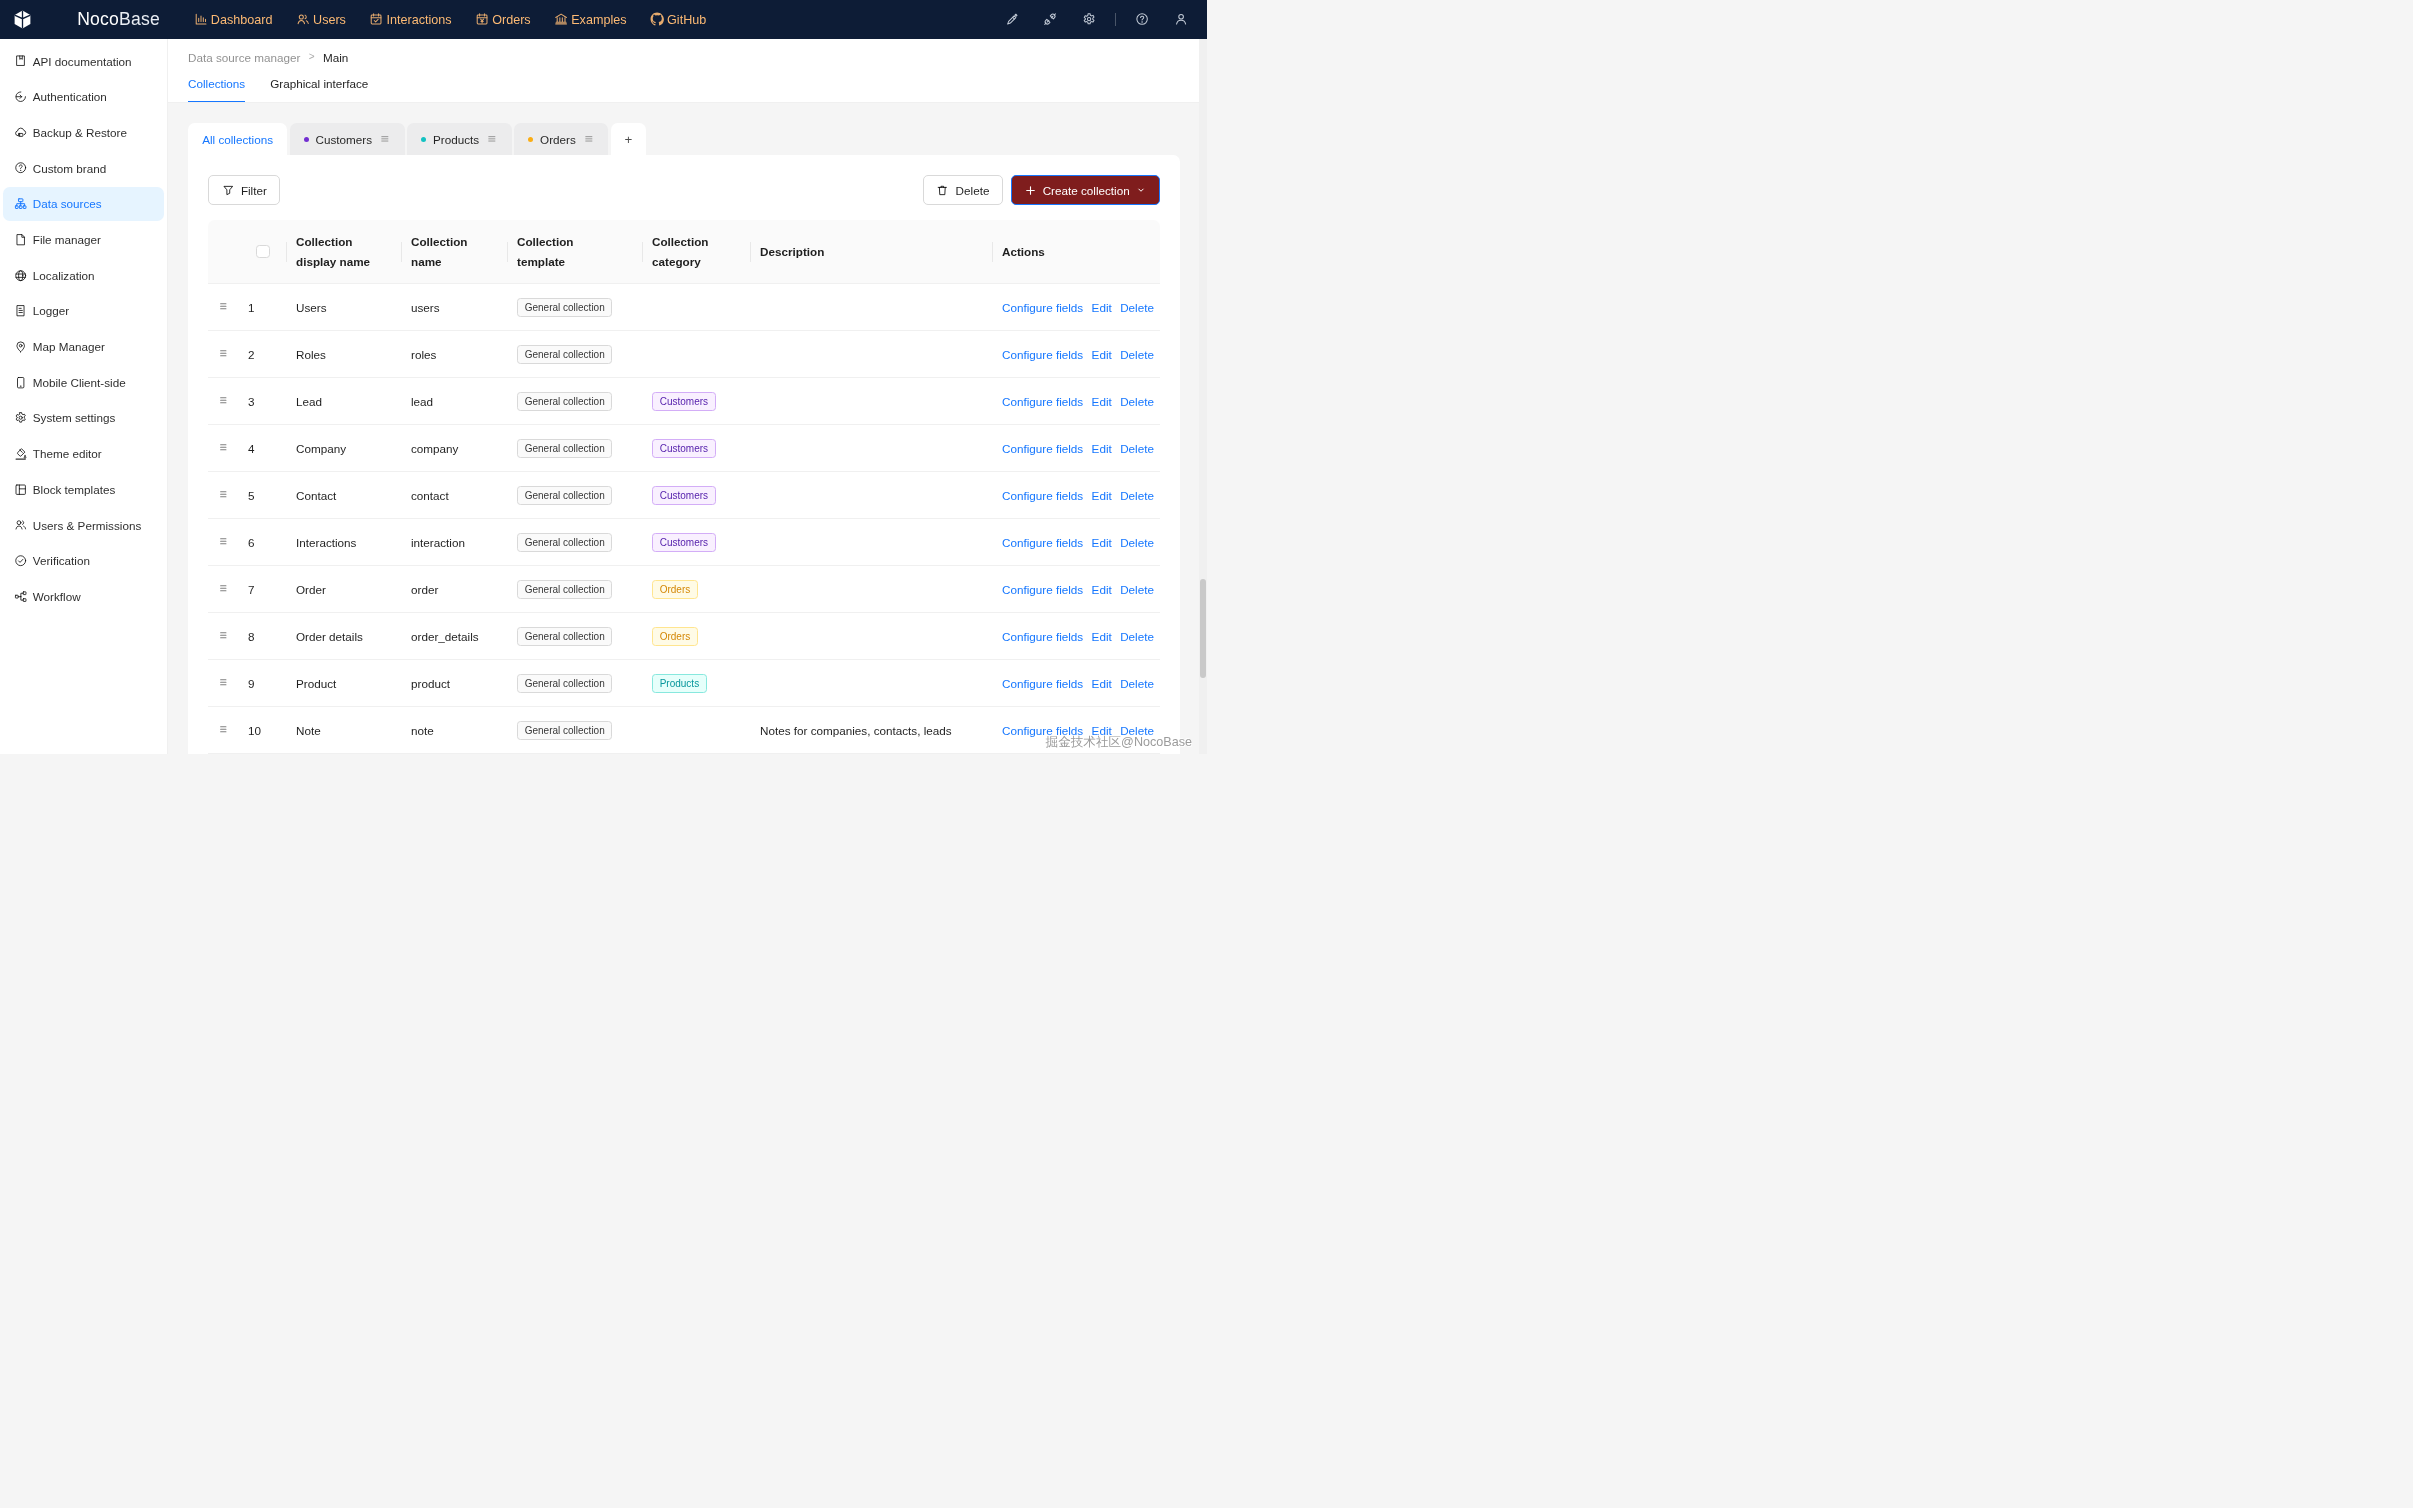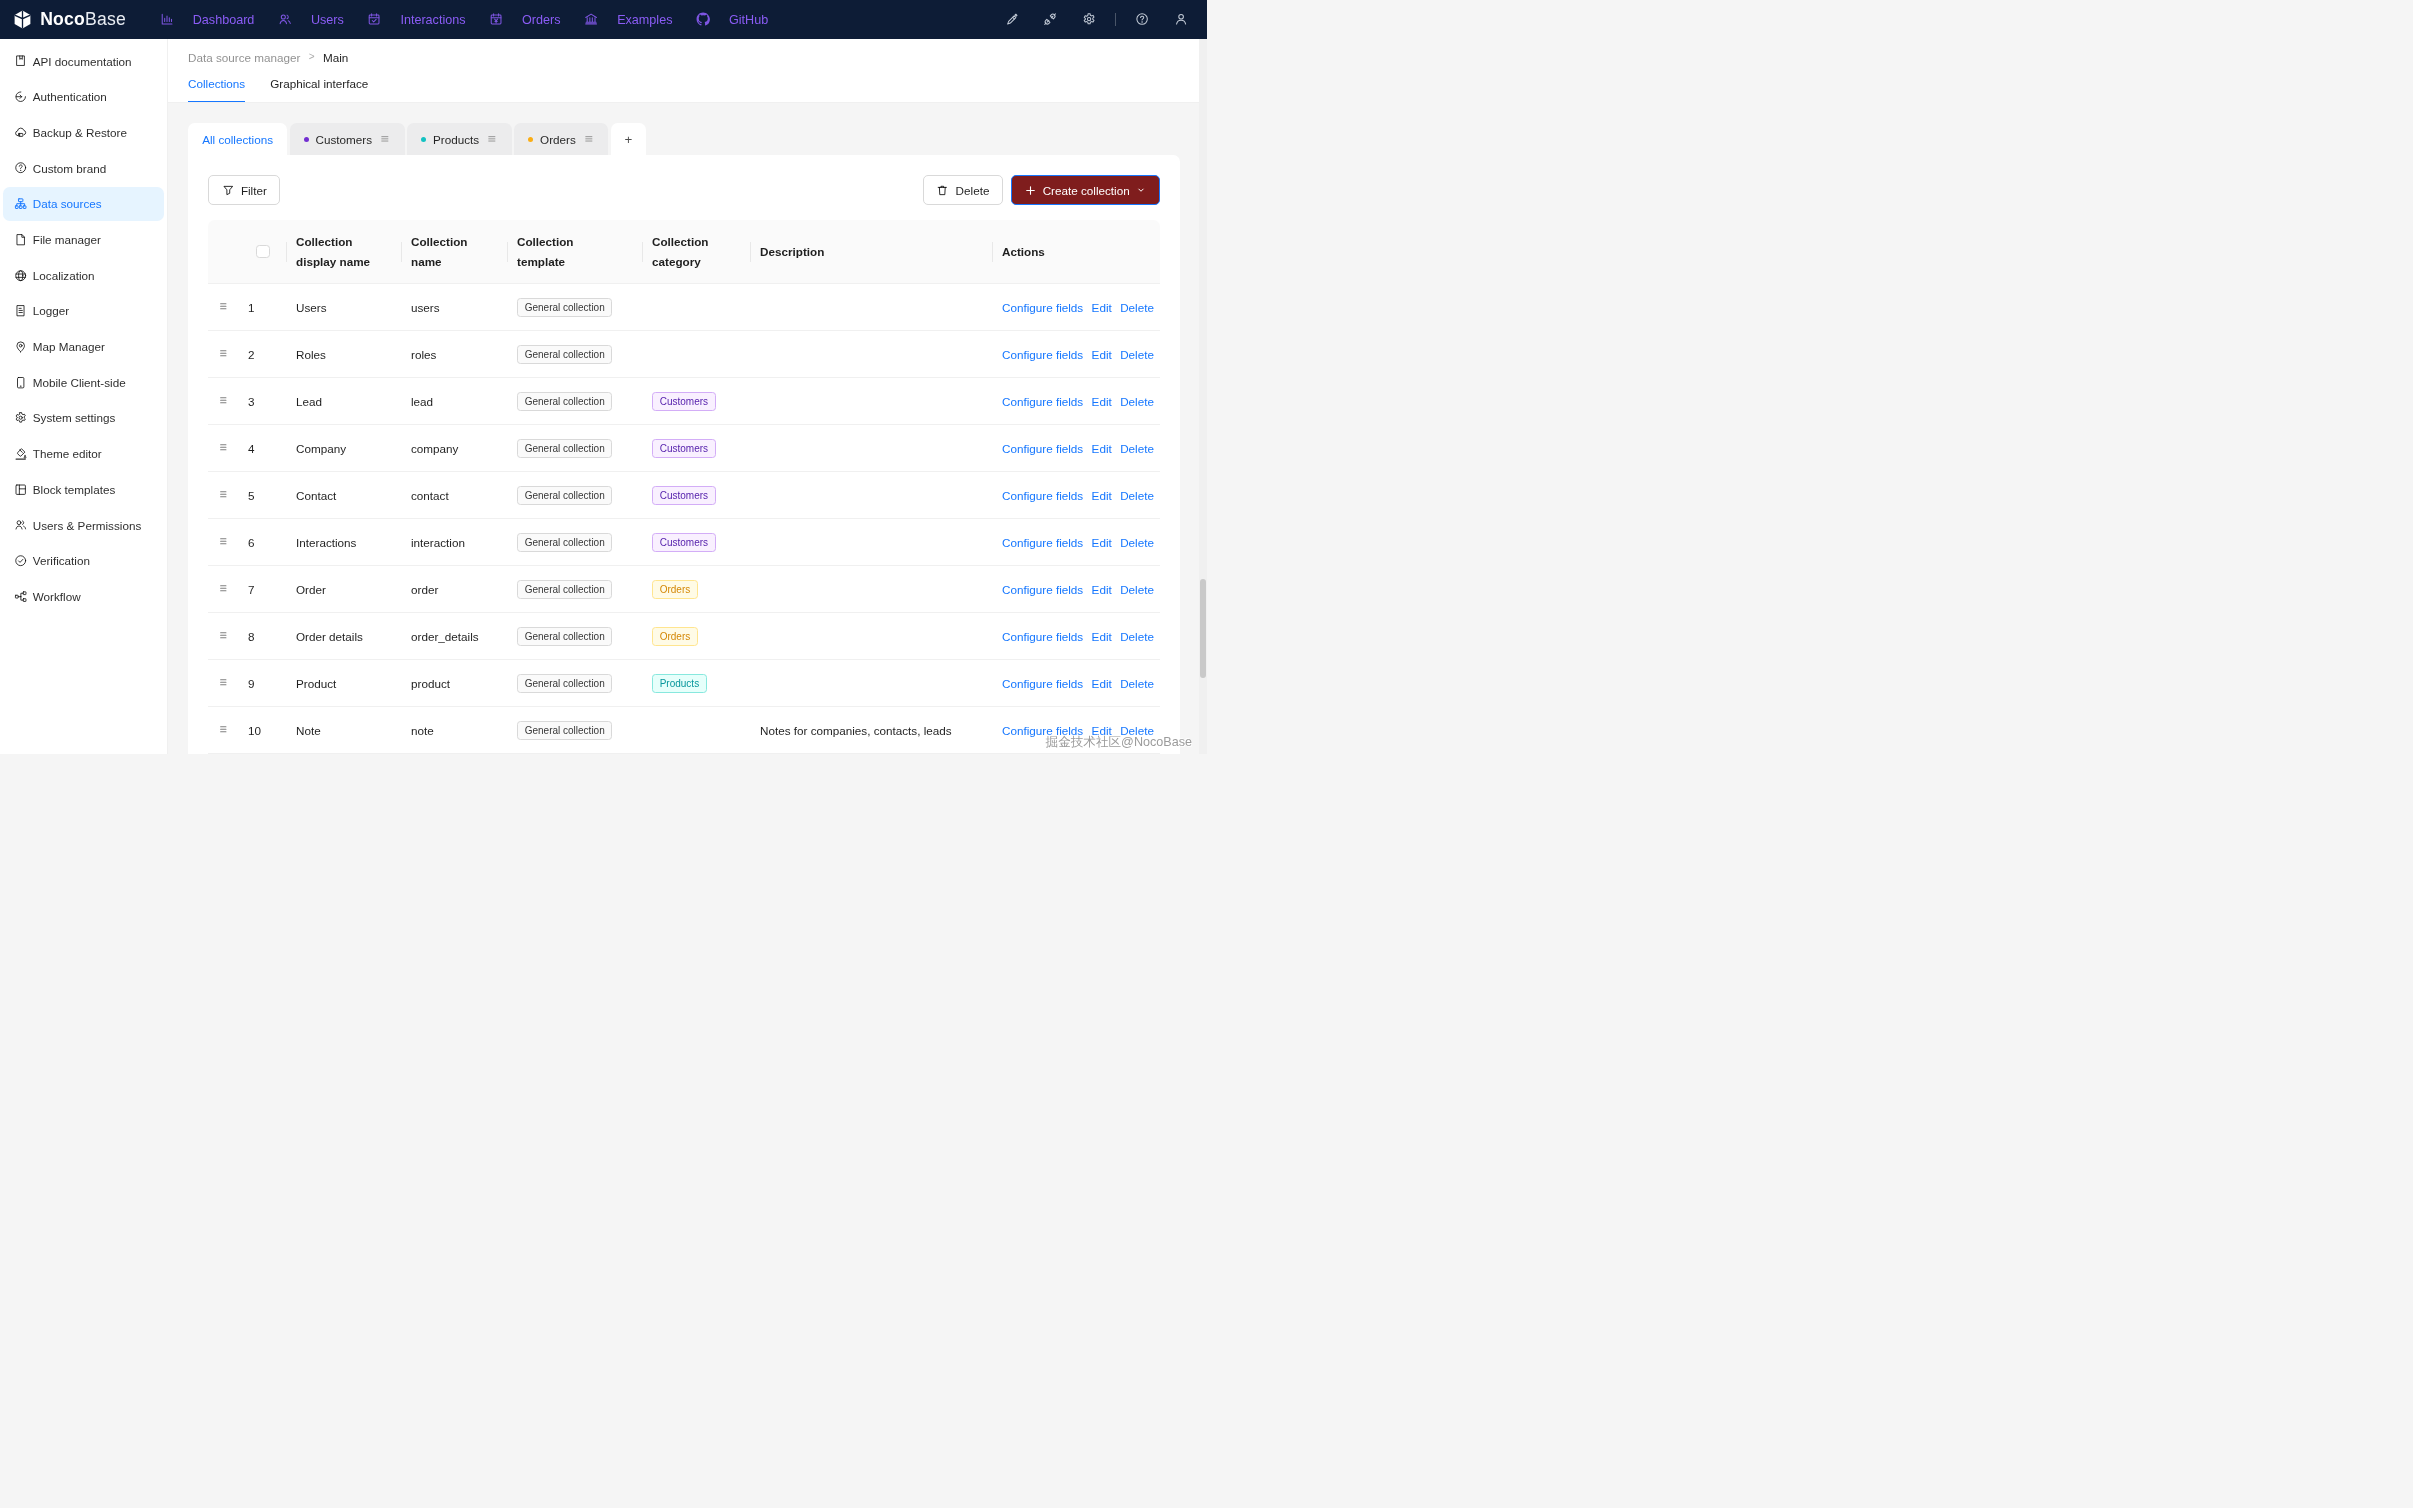--- a/index.html
+++ b/index.html
@@ -4,24 +4,24 @@
 <style>
   * { margin:0; padding:0; box-sizing:border-box; }
   html,body { width:1207px; height:754px; overflow:hidden; }
   body { font-family:"Liberation Sans", sans-serif; background:#f5f5f5; position:relative; color:rgba(0,0,0,.88); }
   .icon { flex:none; display:inline-flex; align-items:center; justify-content:center; }
 
   
   .navbar { position:absolute; top:0; left:0; right:0; height:39px; background:#0d1c36; display:flex; align-items:center; z-index:30; }
   .logo { display:flex; align-items:center; gap:7.5px; padding-left:11.7px; cursor:pointer; }
   .logo-text { font-size:17.6px; letter-spacing:0.2px; }
-  .logo-text b { color:#ffffff; font-weight:700; }
+  .logo-text b { color:#ffffff; font-weight:400;margin-left:37px; }
   .logo-text span { color:#e9edf3; font-weight:300; }
   .nav-menu { display:flex; align-items:center; margin-left:22px; height:39px; }
-  .nav-item { display:flex; align-items:center; gap:19px; padding:0 11.7px; height:39px; color:#8b5cf6; font-size:12.6px; cursor:pointer; }
+  .nav-item { display:flex; align-items:center; gap:3px; padding:0 11.7px; height:39px; color:#fdba74; font-size:12.6px; cursor:pointer; }
   .nav-item svg { opacity:.9; }
   .nav-right { margin-left:auto; display:flex; align-items:center; padding-right:6.7px; }
   .nav-icon-btn { width:27px; height:27px; margin:0 5.9px; display:flex; align-items:center; justify-content:center; color:#c3cbd7; cursor:pointer; border-radius:3.4px; }
   .nav-divider { width:0.8px; height:12.6px; background:rgba(255,255,255,.25); margin:0 6.7px; }
 
   
   .sidebar { position:absolute; top:39px; left:0; bottom:0; width:168px; background:#fff; border-right:0.8px solid #f0f0f0; padding-top:3.4px; z-index:20; }
   .side-item { display:flex; align-items:center; gap:5px; height:34px; margin:1.7px 3.4px; padding:0 6.7px 0 11px; border-radius:6.7px; font-size:11.7px; color:rgba(0,0,0,.84); cursor:pointer; }
   .side-item .icon { color:rgba(0,0,0,.8); }
   .side-item.active { background:#e6f4ff; color:#1677ff; }

